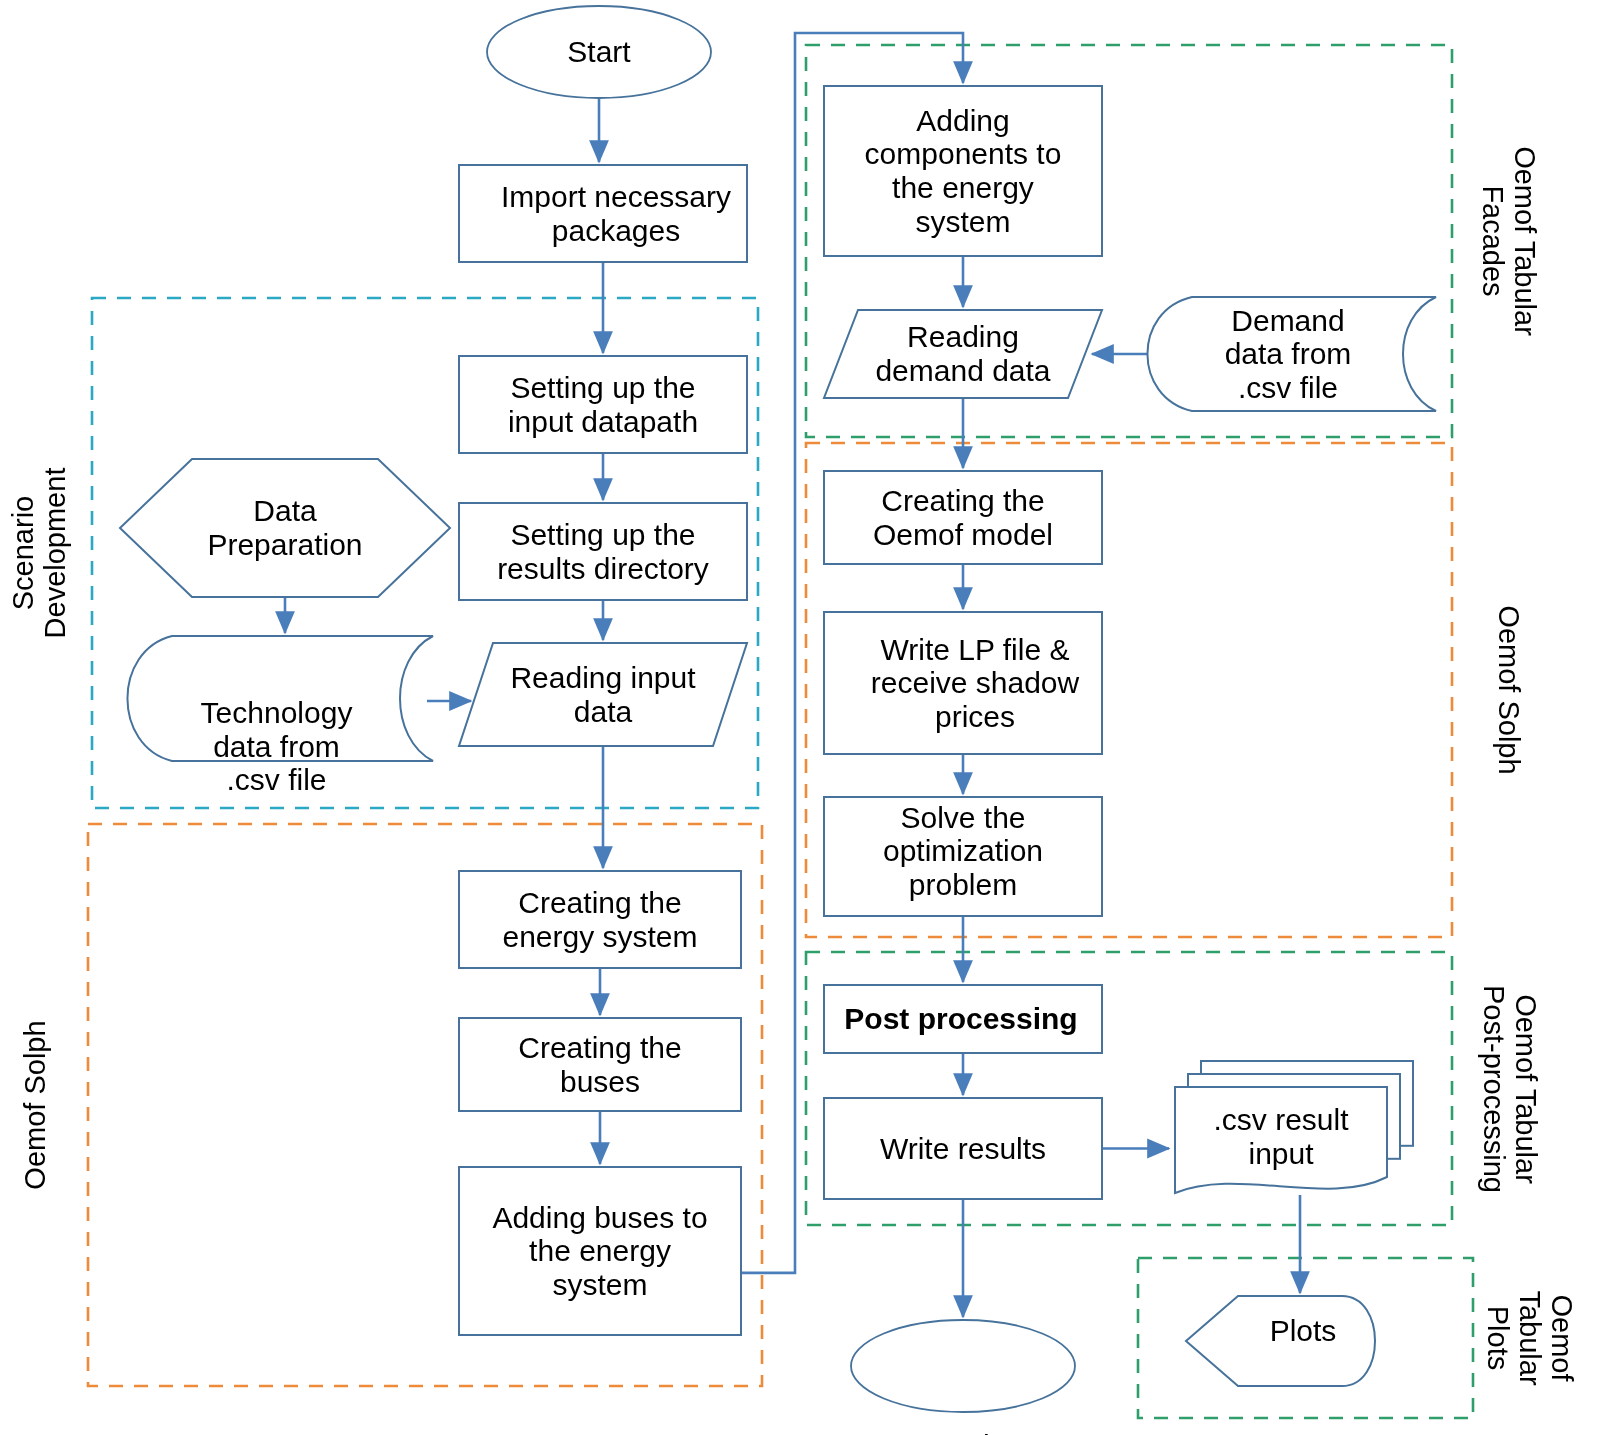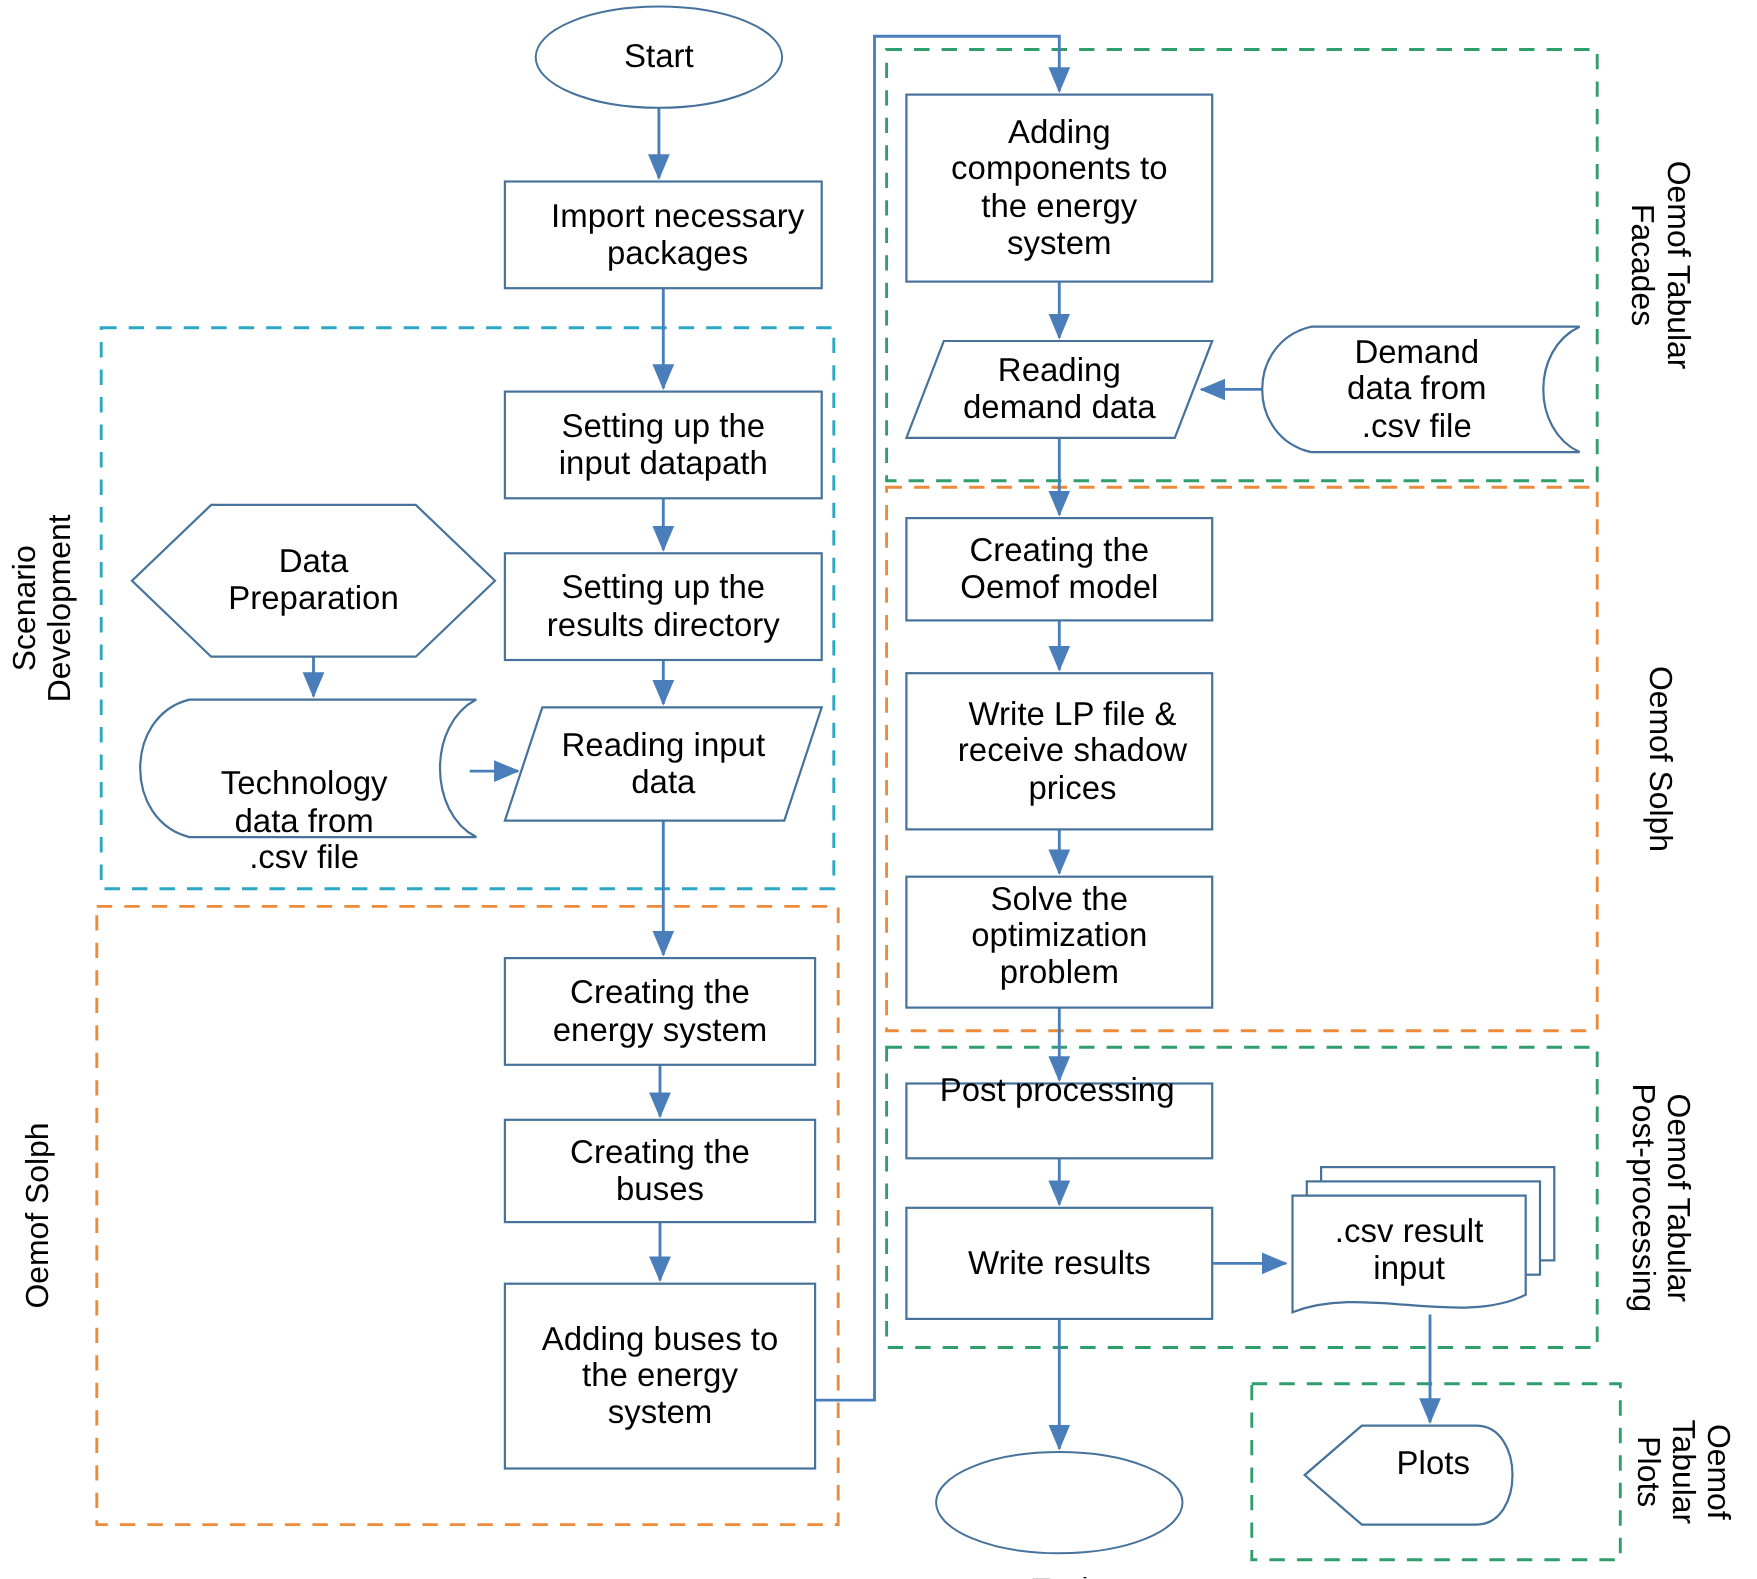--- a/index.html
+++ b/index.html
@@ -118,21 +118,21 @@
 data from
 .csv file</div>
       <div class="node-label" style="left: 824px; top: 471px; width: 278px; height: 93px;">Creating the
 Oemof model</div>
       <div class="node-label" style="left: 824px; top: 612px; width: 278px; height: 142px; margin-left: 12px;">Write LP file &amp;
 receive shadow
 prices</div>
       <div class="node-label" style="left: 824px; top: 797px; width: 278px; height: 108px;">Solve the
 optimization
 problem</div>
-      <div class="node-label" style="left: 824px; top: 958px; width: 274px; height: 68px;">Post processing</div>
+      <div class="node-label" style="left: 824px; top: 985px; width: 274px; height: 68px; font-weight: bold;">Post processing</div>
       <div class="node-label" style="left: 824px; top: 1098px; width: 278px; height: 101px;">Write results</div>
       <div class="node-label" style="left: 1175px; top: 1087px; width: 212px; height: 100px;">.csv result
 input</div>
       <div class="node-label" style="left: 851px; top: 1400px; width: 224px; height: 92px;">End</div>
       <div class="node-label" style="left: 1220px; top: 1296px; width: 166px; height: 70px;">Plots</div>
     </div>
   <div id="grouplabels">
       <div class="grp-label rot-ccw" style="width: 510px; height: 100px; left: -215px; top: 503px; display: flex; align-items: center; justify-content: center;">Scenario
 Development</div>
       <div class="grp-label rot-ccw" style="width: 562px; height: 100px; left: -245px; top: 1055px; display: flex; align-items: center; justify-content: center;">Oemof Solph</div>

